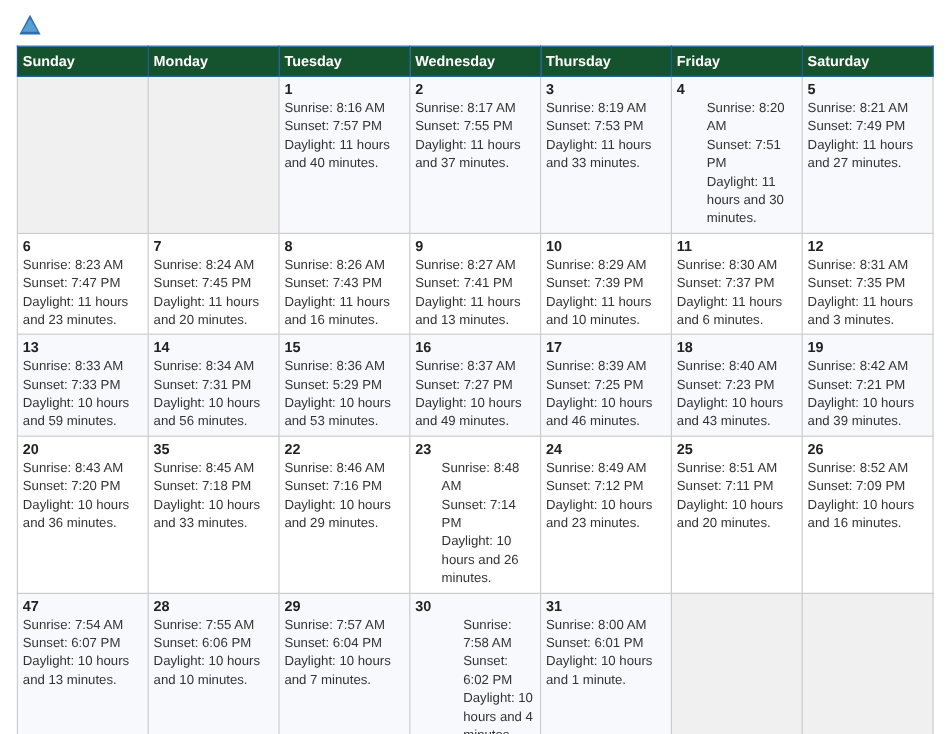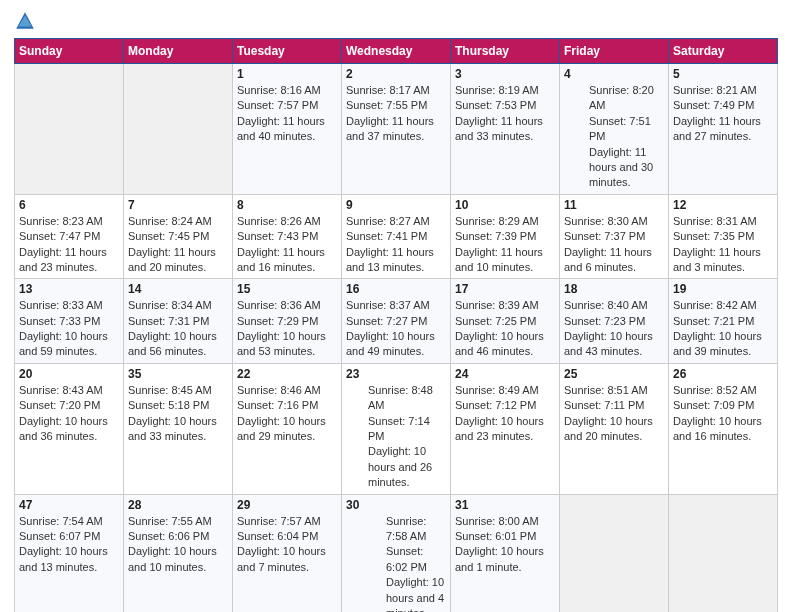--- a/index.html
+++ b/index.html
@@ -59,21 +59,21 @@
       font-size: 15px;
       color: #555;
     }
     .calendar {
       flex: 1;
       border-collapse: collapse;
       width: 100%;
       table-layout: fixed;
     }
     .calendar th {
-      background: #be185d;
+      background: #14532d;
       color: #fff;
       font-size: 12px;
       font-weight: bold;
       padding: 5px 4px;
       text-align: left;
       border: 1px solid #1a5a9a;
     }
     .calendar td {
       border: 1px solid #ccc;
       vertical-align: top;
@@ -225,21 +225,21 @@
           </td>
           <td>
             <span class="day-number">14</span>
             <div class="day-info" style="white-space: pre-line;">Sunrise: 8:34 AM
 Sunset: 7:31 PM
 Daylight: 10 hours and 56 minutes.</div>
           </td>
           <td>
             <span class="day-number">15</span>
             <div class="day-info" style="white-space: pre-line;">Sunrise: 8:36 AM
-Sunset: 7:29 PM
+Sunset: 5:29 PM
 Daylight: 10 hours and 53 minutes.</div>
           </td>
           <td>
             <span class="day-number">16</span>
             <div class="day-info" style="white-space: pre-line;">Sunrise: 8:37 AM
 Sunset: 7:27 PM
 Daylight: 10 hours and 49 minutes.</div>
           </td>
           <td>
             <span class="day-number">17</span>
@@ -263,21 +263,21 @@
         <tr>
           <td>
             <span class="day-number">20</span>
             <div class="day-info" style="white-space: pre-line;">Sunrise: 8:43 AM
 Sunset: 7:20 PM
 Daylight: 10 hours and 36 minutes.</div>
           </td>
           <td>
             <span class="day-number">35</span>
             <div class="day-info" style="white-space: pre-line;">Sunrise: 8:45 AM
-Sunset: 5:18 PM
+Sunset: 7:18 PM
 Daylight: 10 hours and 33 minutes.</div>
           </td>
           <td>
             <span class="day-number">22</span>
             <div class="day-info" style="white-space: pre-line;">Sunrise: 8:46 AM
 Sunset: 7:16 PM
 Daylight: 10 hours and 29 minutes.</div>
           </td>
           <td>
             <span class="day-number">23</span>

